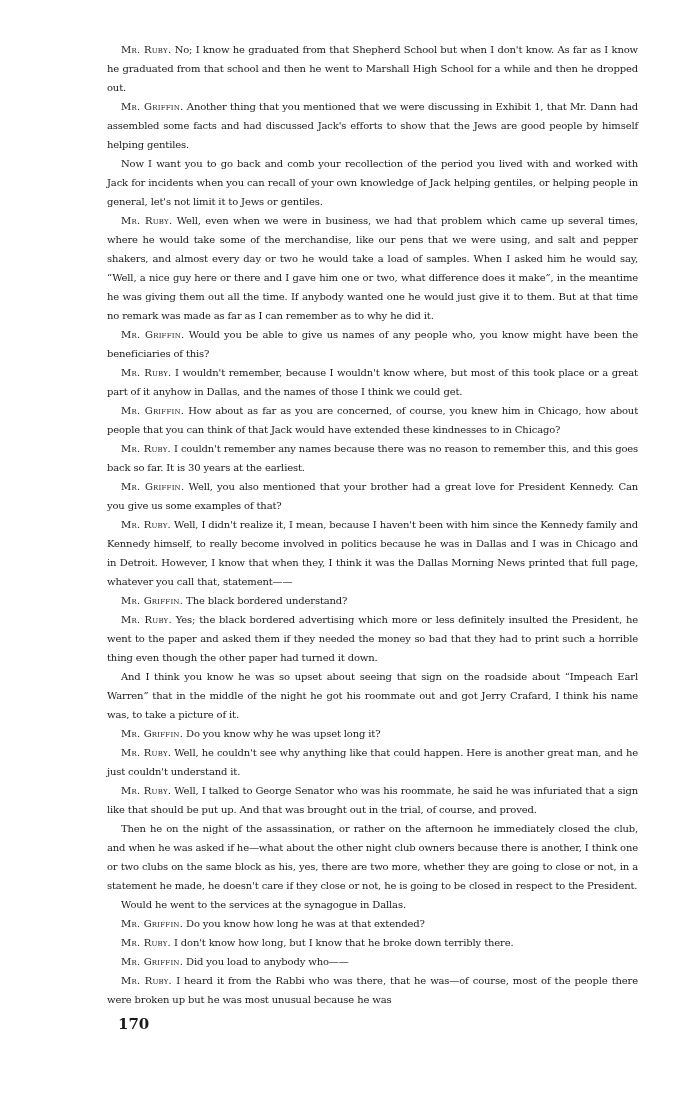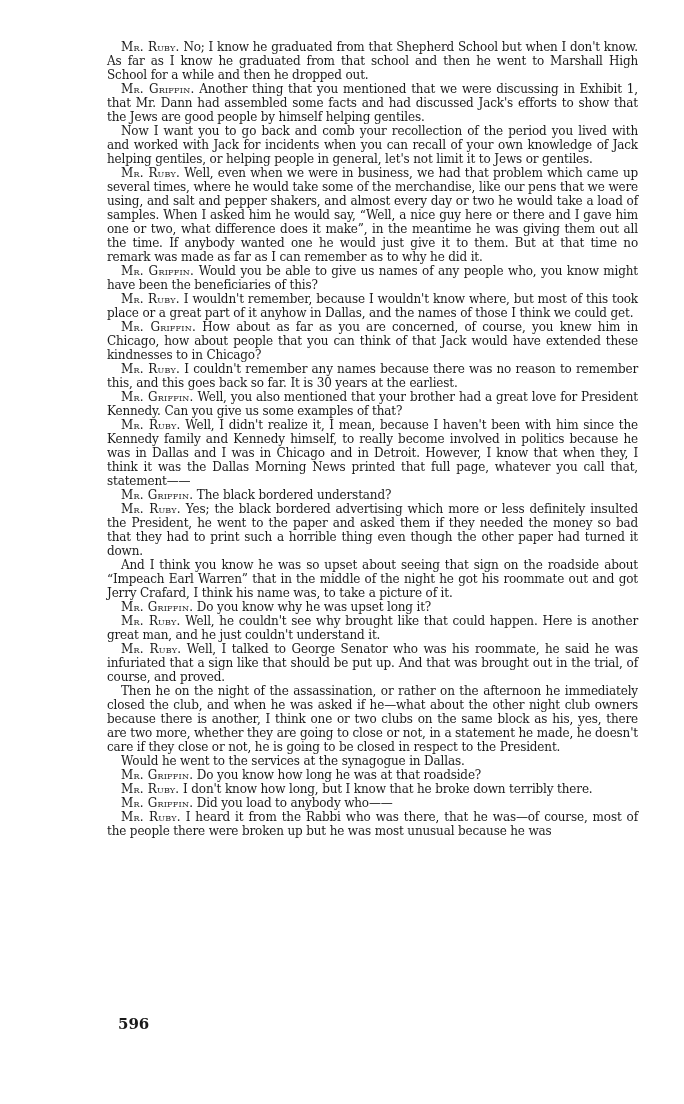--- a/index.html
+++ b/index.html
@@ -3,22 +3,22 @@
 <meta charset="utf-8">
 <style>
   html, body { margin: 0; padding: 0; background: #ffffff; }
   body { width: 684px; height: 1104px; position: relative; overflow: hidden; }
   .page {
     position: absolute;
     left: 107px;
     top: 40px;
     width: 531px;
     font-family: "DejaVu Serif", "Liberation Serif", serif;
-    font-size: 12px;
-    line-height: 14px;
+    font-size: 10px;
+    line-height: 19px;
     color: #1a1a1a;
     letter-spacing: -0.15px;
   }
   .para {
     margin: 0;
     text-indent: 14px;
     text-align: justify;
     hyphens: none;
   }
   .speaker {
@@ -46,23 +46,23 @@
   <p class="para"><span class="speaker">Mr. Griffin.</span><span> Would you be able to give us names of any people who, you know might have been the beneficiaries of this?</span></p>
   <p class="para"><span class="speaker">Mr. Ruby.</span><span> I wouldn't remember, because I wouldn't know where, but most of this took place or a great part of it anyhow in Dallas, and the names of those I think we could get.</span></p>
   <p class="para"><span class="speaker">Mr. Griffin.</span><span> How about as far as you are concerned, of course, you knew him in Chicago, how about people that you can think of that Jack would have extended these kindnesses to in Chicago?</span></p>
   <p class="para"><span class="speaker">Mr. Ruby.</span><span> I couldn't remember any names because there was no reason to remember this, and this goes back so far.  It is 30 years at the earliest.</span></p>
   <p class="para"><span class="speaker">Mr. Griffin.</span><span> Well, you also mentioned that your brother had a great love for President Kennedy.  Can you give us some examples of that?</span></p>
   <p class="para"><span class="speaker">Mr. Ruby.</span><span> Well, I didn't realize it, I mean, because I haven't been with him since the Kennedy family and Kennedy himself, to really become involved in politics because he was in Dallas and I was in Chicago and in Detroit.  However, I know that when they, I think it was the Dallas Morning News printed that full page, whatever you call that, statement——</span></p>
   <p class="para"><span class="speaker">Mr. Griffin.</span><span> The black bordered understand?</span></p>
   <p class="para"><span class="speaker">Mr. Ruby.</span><span> Yes; the black bordered advertising which more or less definitely insulted the President, he went to the paper and asked them if they needed the money so bad that they had to print such a horrible thing even though the other paper had turned it down.</span></p>
   <p class="para"><span class="speaker"></span><span>And I think you know he was so upset about seeing that sign on the roadside about “Impeach Earl Warren” that in the middle of the night he got his roommate out and got Jerry Crafard, I think his name was, to take a picture of it.</span></p>
   <p class="para"><span class="speaker">Mr. Griffin.</span><span> Do you know why he was upset long it?</span></p>
-  <p class="para"><span class="speaker">Mr. Ruby.</span><span> Well, he couldn't see why brought like that could happen.  Here is another great man, and he just couldn't understand it.</span></p>
+  <p class="para"><span class="speaker">Mr. Ruby.</span><span> Well, he couldn't see why anything like that could happen.  Here is another great man, and he just couldn't understand it.</span></p>
   <p class="para"><span class="speaker">Mr. Ruby.</span><span> Well, I talked to George Senator who was his roommate, he said he was infuriated that a sign like that should be put up.  And that was brought out in the trial, of course, and proved.</span></p>
   <p class="para"><span class="speaker"></span><span>Then he on the night of the assassination, or rather on the afternoon he immediately closed the club, and when he was asked if he—what about the other night club owners because there is another, I think one or two clubs on the same block as his, yes, there are two more, whether they are going to close or not, in a statement he made, he doesn't care if they close or not, he is going to be closed in respect to the President.</span></p>
   <p class="para"><span class="speaker"></span><span>Would he went to the services at the synagogue in Dallas.</span></p>
-  <p class="para"><span class="speaker">Mr. Griffin.</span><span> Do you know how long he was at that roadside?</span></p>
+  <p class="para"><span class="speaker">Mr. Griffin.</span><span> Do you know how long he was at that extended?</span></p>
   <p class="para"><span class="speaker">Mr. Ruby.</span><span> I don't know how long, but I know that he broke down terribly there.</span></p>
   <p class="para"><span class="speaker">Mr. Griffin.</span><span> Did you load to anybody who——</span></p>
   <p class="para"><span class="speaker">Mr. Ruby.</span><span> I heard it from the Rabbi who was there, that he was—of course, most of the people there were broken up but he was most unusual because he was</span></p>
 </div>
 
-<div class="page-number">596</div>
+<div class="page-number">170</div>
 
 </body></html>

